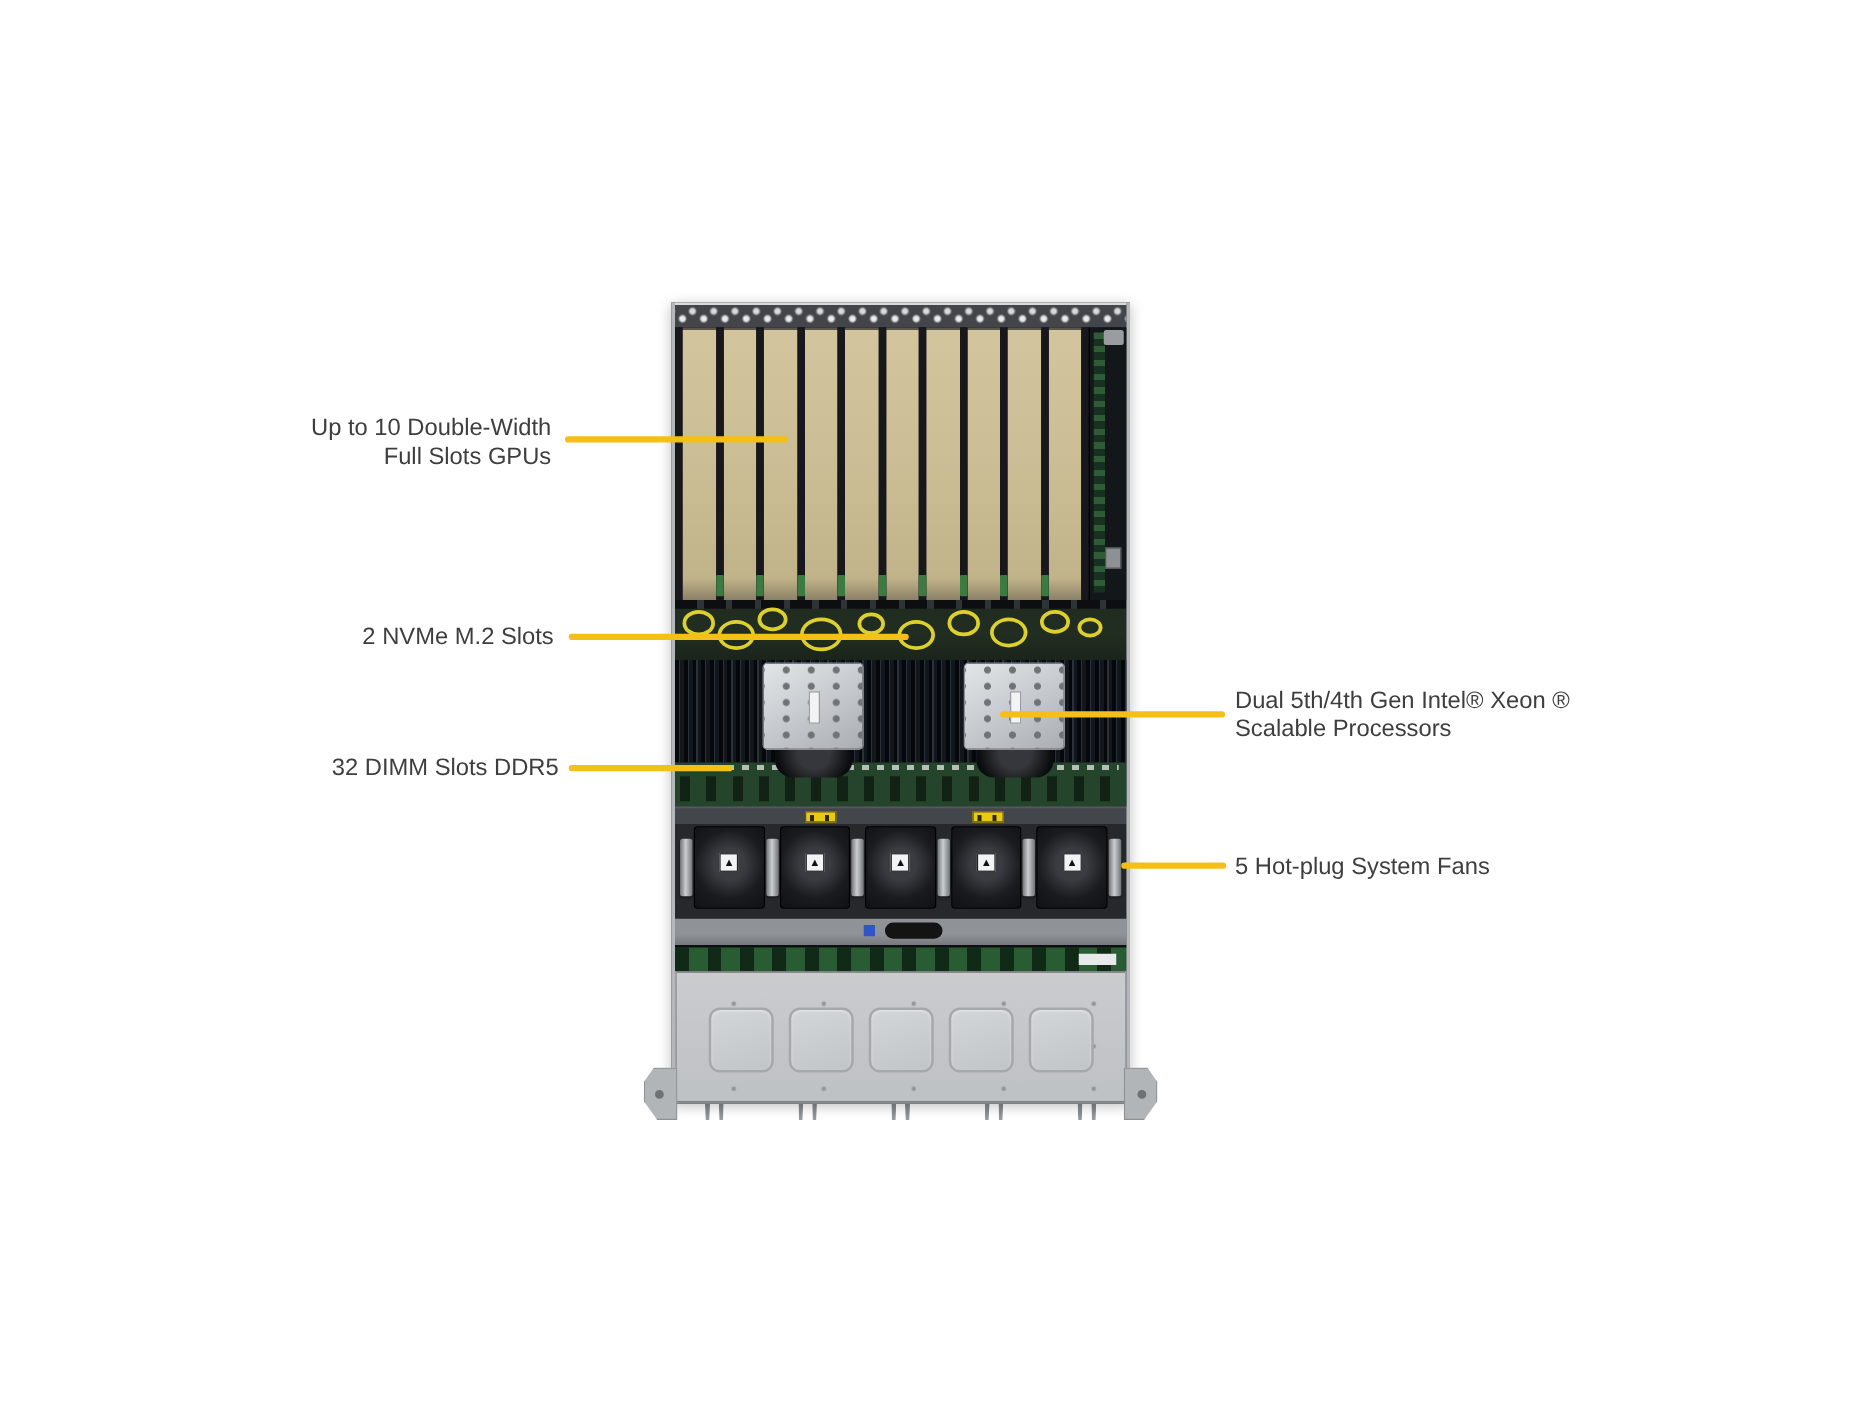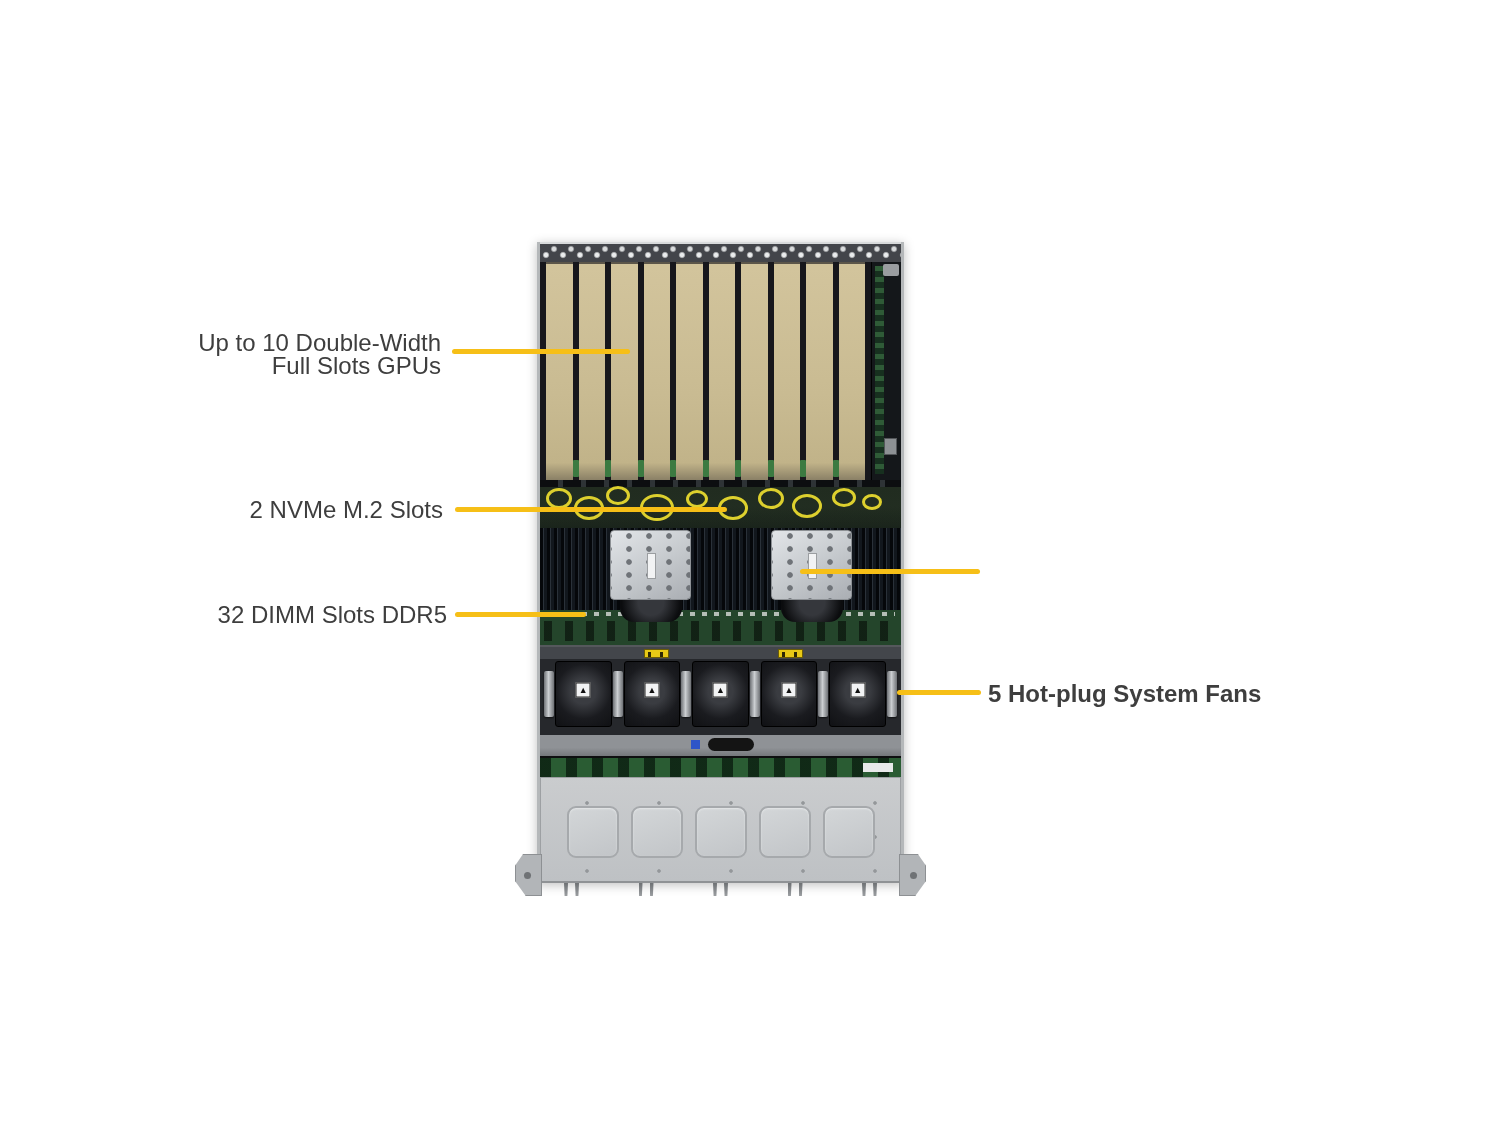--- a/index.html
+++ b/index.html
@@ -1,27 +1,27 @@
 <!DOCTYPE html>
 <html style="--accent: #f6bf17; --label-color: #3e3e3e;"><head>
 <meta charset="utf-8">
 <style>
   * { margin:0; padding:0; box-sizing:border-box; }
   html,body { background:#ffffff; }
   body { font-family:"Liberation Sans", sans-serif; }
   .page { position:relative; width:1500px; height:1135px; background:#ffffff; overflow:hidden; }
 
   
-  .callout { position:absolute; font-size:24px; line-height:23px; color:var(--label-color,#3e3e3e); }
+  .callout { position:absolute; font-size:19px; line-height:23px; color:var(--label-color,#3e3e3e); }
   .align-r { text-align:right; }
   #co-gpus { right:1059px; top:331px; }
   #co-nvme { right:1057px; top:498px; }
   #co-cpu  { left:988px;  top:549px; }
   #co-dimm { right:1053px; top:603px; }
-  #co-fans { left:988px;  top:682px;font-weight:bold; }
+  #co-fans { left:988px;  top:682px; }
 
   .leader { position:absolute; height:5px; border-radius:3px; background:var(--accent,#f6bf17); z-index:20; }
   #ld-gpus { left:452px; top:349px; width:178px; }
   #ld-nvme { left:455px; top:507px; width:272px; }
   #ld-cpu  { left:800px; top:569px; width:180px; }
   #ld-dimm { left:455px; top:612px; width:131px; }
   #ld-fans { left:897px; top:690px; width:84px; }
 
   
   .server { position:absolute; left:537px; top:242px; width:367px; height:641px;
@@ -129,20 +129,24 @@
 
 <div class="page">
 
   <div class="callout align-r" id="co-gpus">
     <div>Up to 10 Double-Width</div>
     <div>Full Slots GPUs</div>
   </div>
   <div class="callout align-r" id="co-nvme">
     <div>2 NVMe M.2 Slots</div>
   </div>
+  <div class="callout" id="co-cpu">
+    <div>Dual 5th/4th Gen Intel® Xeon ®</div>
+    <div>Scalable Processors</div>
+  </div>
   <div class="callout align-r" id="co-dimm">
     <div>32 DIMM Slots DDR5</div>
   </div>
   <div class="callout" id="co-fans">
     <div>5 Hot-plug System Fans</div>
   </div>
 
   <div class="leader" id="ld-gpus"></div>
   <div class="leader" id="ld-nvme"></div>
   <div class="leader" id="ld-cpu"></div>

